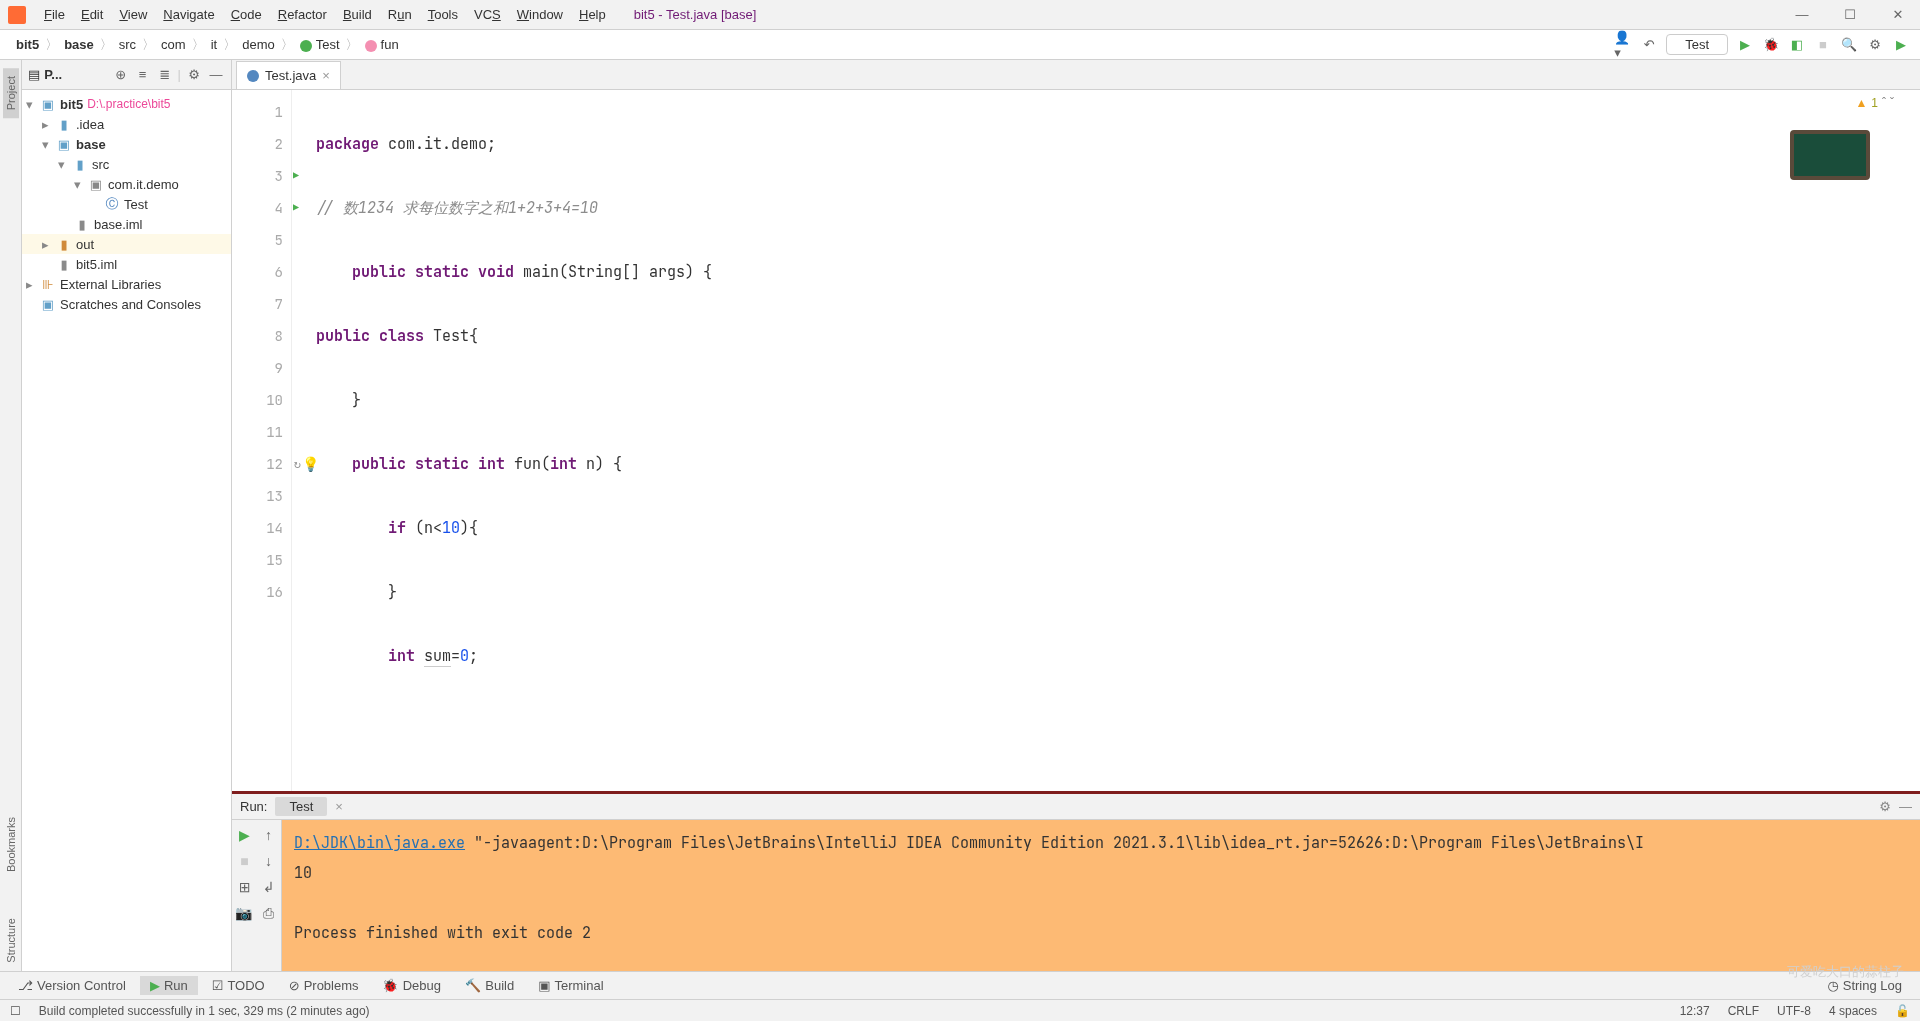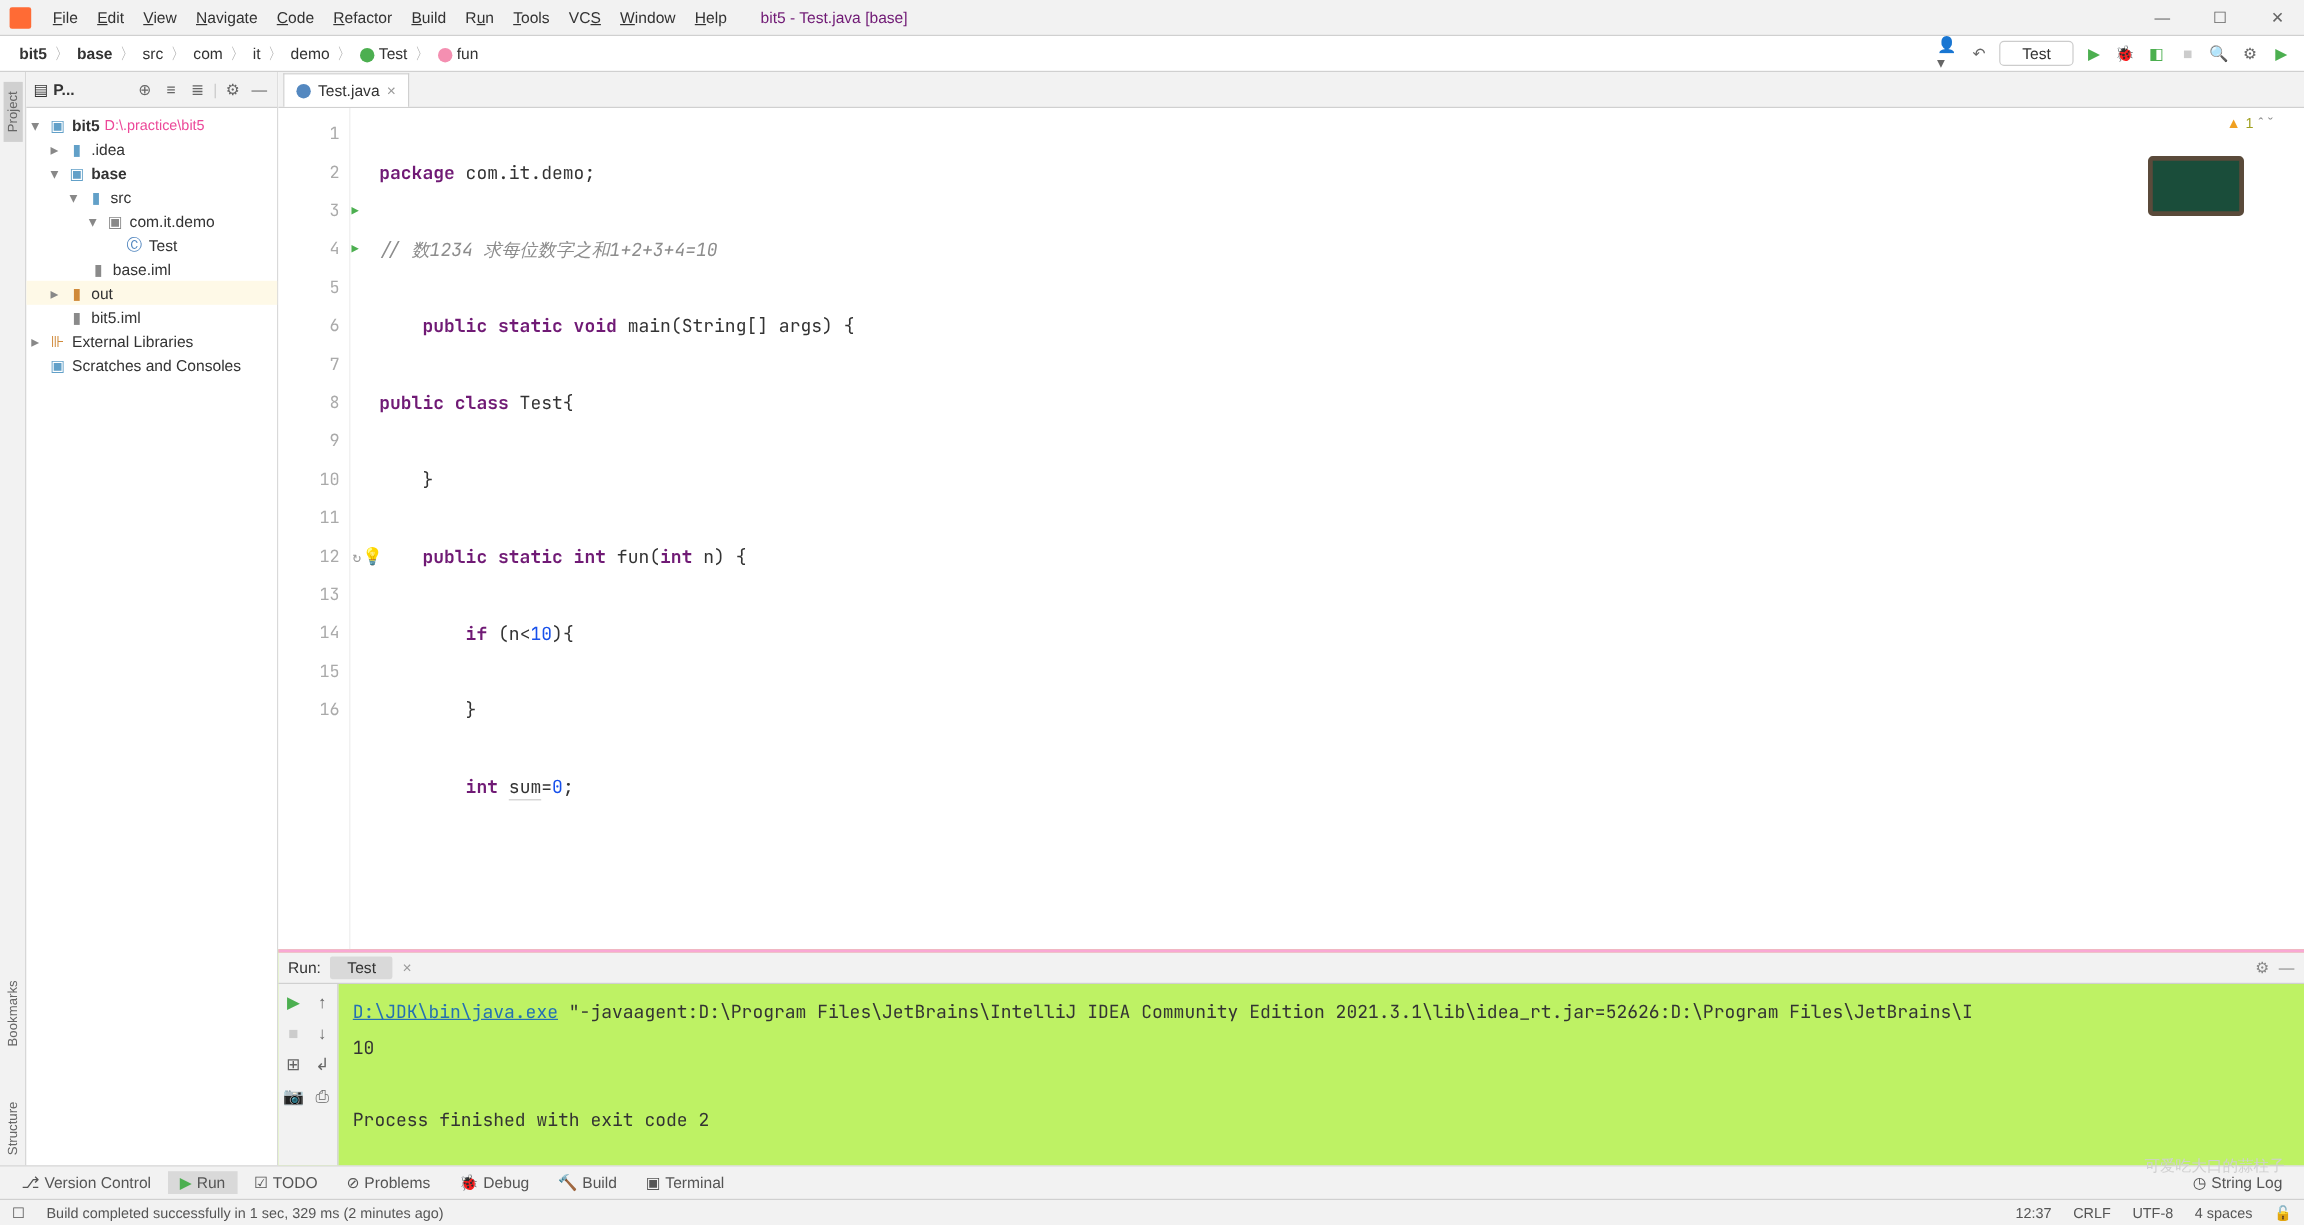--- a/index.html
+++ b/index.html
@@ -69,21 +69,21 @@
 .cmt { color: #8c8c8c; font-style: italic; }
 .param { color: #8c8c8c; }
 .underlined { border-bottom: 1px solid #ccc; }
 .bulb { position: absolute; left: 10px; top: 358px; color: #f0a020; font-size: 14px; }
 .editor-illus { position: absolute; right: 30px; top: 40px; width: 100px; height: 70px; }
 .editor-illus .board { width: 80px; height: 50px; background: #1a4d3a; border: 4px solid #5a4a3a; border-radius: 4px; position: relative; }
 .warn-badge { position: absolute; right: 26px; top: 6px; display: flex; align-items: center; gap: 4px; color: #a0a020; font-size: 12px; }
 .warn-badge .tri { color: #f0a020; }
 
 
-.run-panel { height: 180px; border-top: 3px solid #f9a8d4; display: flex; background: #bef264; }
+.run-panel { height: 180px; border-top: 3px solid #7f1d1d; display: flex; background: #fdba74; }
 .run-header { height: 26px; background: #f2f2f2; border-bottom: 1px solid #d0d0d0; display: flex; align-items: center; padding: 0 8px; gap: 8px; width: 100%; }
 .run-header .rh-config { background: #d9d9d9; padding: 2px 14px; border-radius: 2px; }
 .run-wrap { display: flex; flex-direction: column; width: 100%; }
 .run-body { flex: 1; display: flex; }
 .run-side { width: 50px; background: #f2f2f2; border-right: 1px solid #d0d0d0; display: flex; flex-direction: column; align-items: center; padding: 6px 0; gap: 8px; }
 .run-side .rs-group { display: flex; gap: 6px; }
 .run-side .rs-icon { width: 18px; height: 18px; display: flex; align-items: center; justify-content: center; color: #666; cursor: pointer; font-size: 14px; }
 .run-side .rs-icon.green { color: #4caf50; }
 .run-out { flex: 1; font-family: "JetBrains Mono", Consolas, monospace; font-size: 15px; padding: 8px 12px; line-height: 30px; overflow: auto; white-space: nowrap; }
 .run-out .link { color: #2470b3; text-decoration: underline; }

